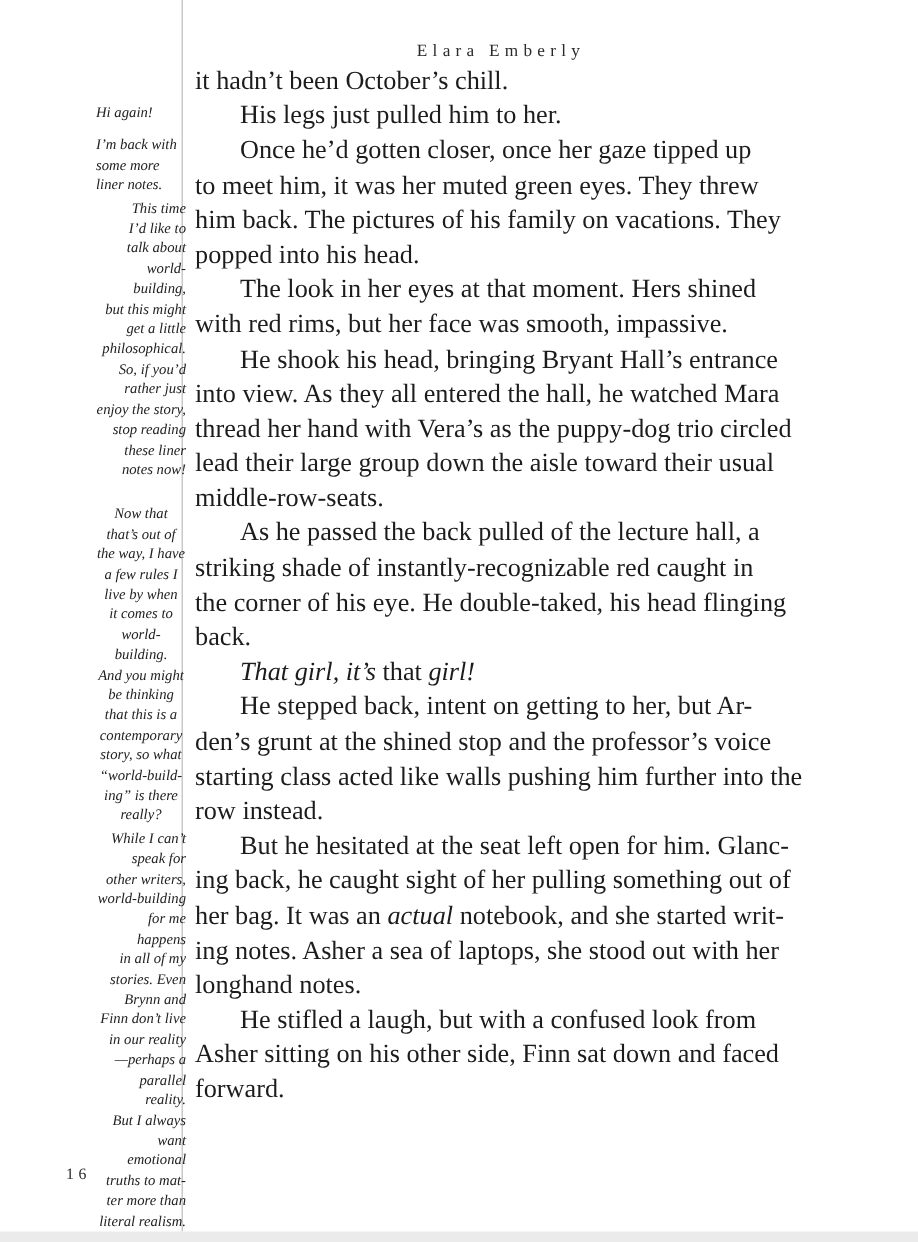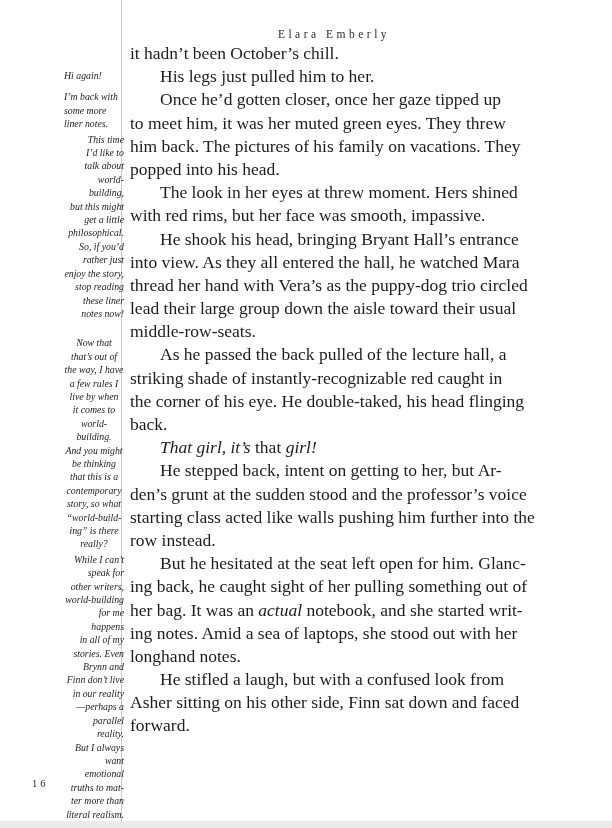--- a/index.html
+++ b/index.html
@@ -69,21 +69,21 @@
     line-height: 23.2px;
   }
   .bline {
     height: 23.2px;
     white-space: nowrap;
   }
   .bline.ind { padding-left: 30px; }
   .it { font-style: italic; }
   .footer-page {
     position: absolute;
-    left: 32px;
+    left: 44px;
     top: 778px;
     font-size: 10.5px;
     letter-spacing: 3px;
     color: #2a2a2a;
   }
   .footer-copy {
     position: absolute;
     top: 822px;
     left: 0;
     width: 596px;
@@ -155,40 +155,40 @@
       </div>
   </div>
 
   <div class="bodycol">
       <div class="bline"><span>it hadn’t been October’s chill.</span></div>
       <div class="bline ind"><span>His legs just pulled him to her.</span></div>
       <div class="bline ind"><span>Once he’d gotten closer, once her gaze tipped up</span></div>
       <div class="bline"><span>to meet him, it was her muted green eyes. They threw</span></div>
       <div class="bline"><span>him back. The pictures of his family on vacations. They</span></div>
       <div class="bline"><span>popped into his head.</span></div>
-      <div class="bline ind"><span>The look in her eyes at threw moment. Hers shined</span></div>
+      <div class="bline ind"><span>The look in her eyes at that moment. Hers shined</span></div>
       <div class="bline"><span>with red rims, but her face was smooth, impassive.</span></div>
       <div class="bline ind"><span>He shook his head, bringing Bryant Hall’s entrance</span></div>
       <div class="bline"><span>into view. As they all entered the hall, he watched Mara</span></div>
       <div class="bline"><span>thread her hand with Vera’s as the puppy-dog trio circled</span></div>
       <div class="bline"><span>lead their large group down the aisle toward their usual</span></div>
       <div class="bline"><span>middle-row-seats.</span></div>
       <div class="bline ind"><span>As he passed the back pulled of the lecture hall, a</span></div>
       <div class="bline"><span>striking shade of instantly-recognizable red caught in</span></div>
       <div class="bline"><span>the corner of his eye. He double-taked, his head flinging</span></div>
       <div class="bline"><span>back.</span></div>
       <div class="bline ind"><span class="it">That girl, it’s</span><span> that </span><span class="it">girl!</span></div>
       <div class="bline ind"><span>He stepped back, intent on getting to her, but Ar-</span></div>
-      <div class="bline"><span>den’s grunt at the sudden stood and the professor’s voice</span></div>
+      <div class="bline"><span>den’s grunt at the shined stop and the professor’s voice</span></div>
       <div class="bline"><span>starting class acted like walls pushing him further into the</span></div>
       <div class="bline"><span>row instead.</span></div>
       <div class="bline ind"><span>But he hesitated at the seat left open for him. Glanc-</span></div>
       <div class="bline"><span>ing back, he caught sight of her pulling something out of</span></div>
       <div class="bline"><span>her bag. It was an </span><span class="it">actual</span><span> notebook, and she started writ-</span></div>
-      <div class="bline"><span>ing notes. Amid a sea of laptops, she stood out with her</span></div>
+      <div class="bline"><span>ing notes. Asher a sea of laptops, she stood out with her</span></div>
       <div class="bline"><span>longhand notes.</span></div>
       <div class="bline ind"><span>He stifled a laugh, but with a confused look from</span></div>
       <div class="bline"><span>Asher sitting on his other side, Finn sat down and faced</span></div>
       <div class="bline"><span>forward.</span></div>
     </div>
 
   <div class="footer-page">16</div>
   <div class="footer-copy">©Elara Emberly</div>
 
   <div class="bottom-strip"></div>

